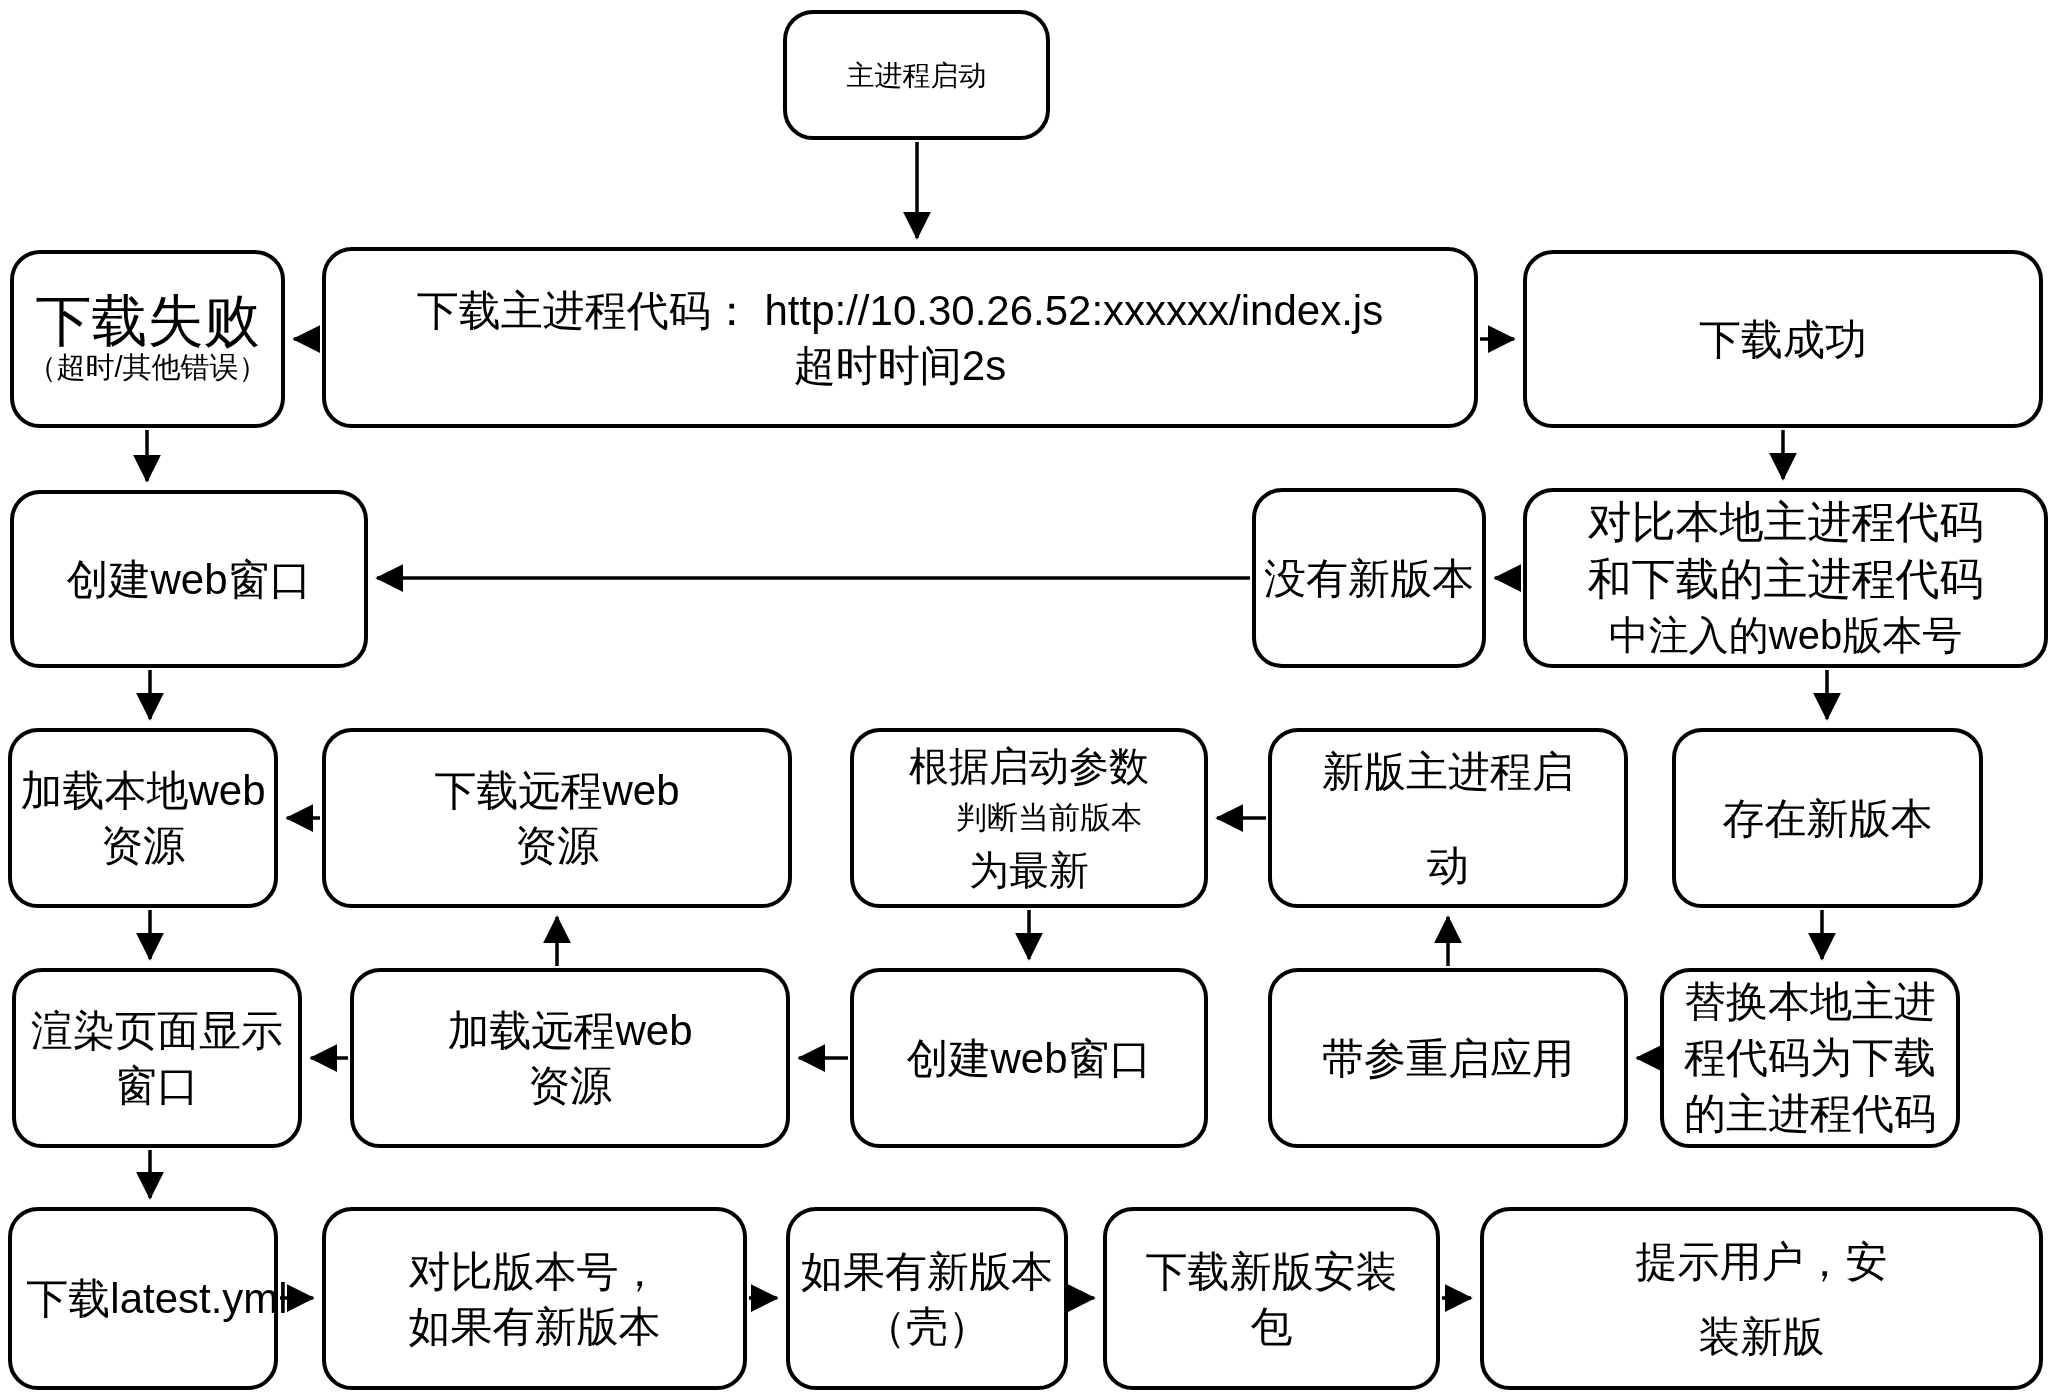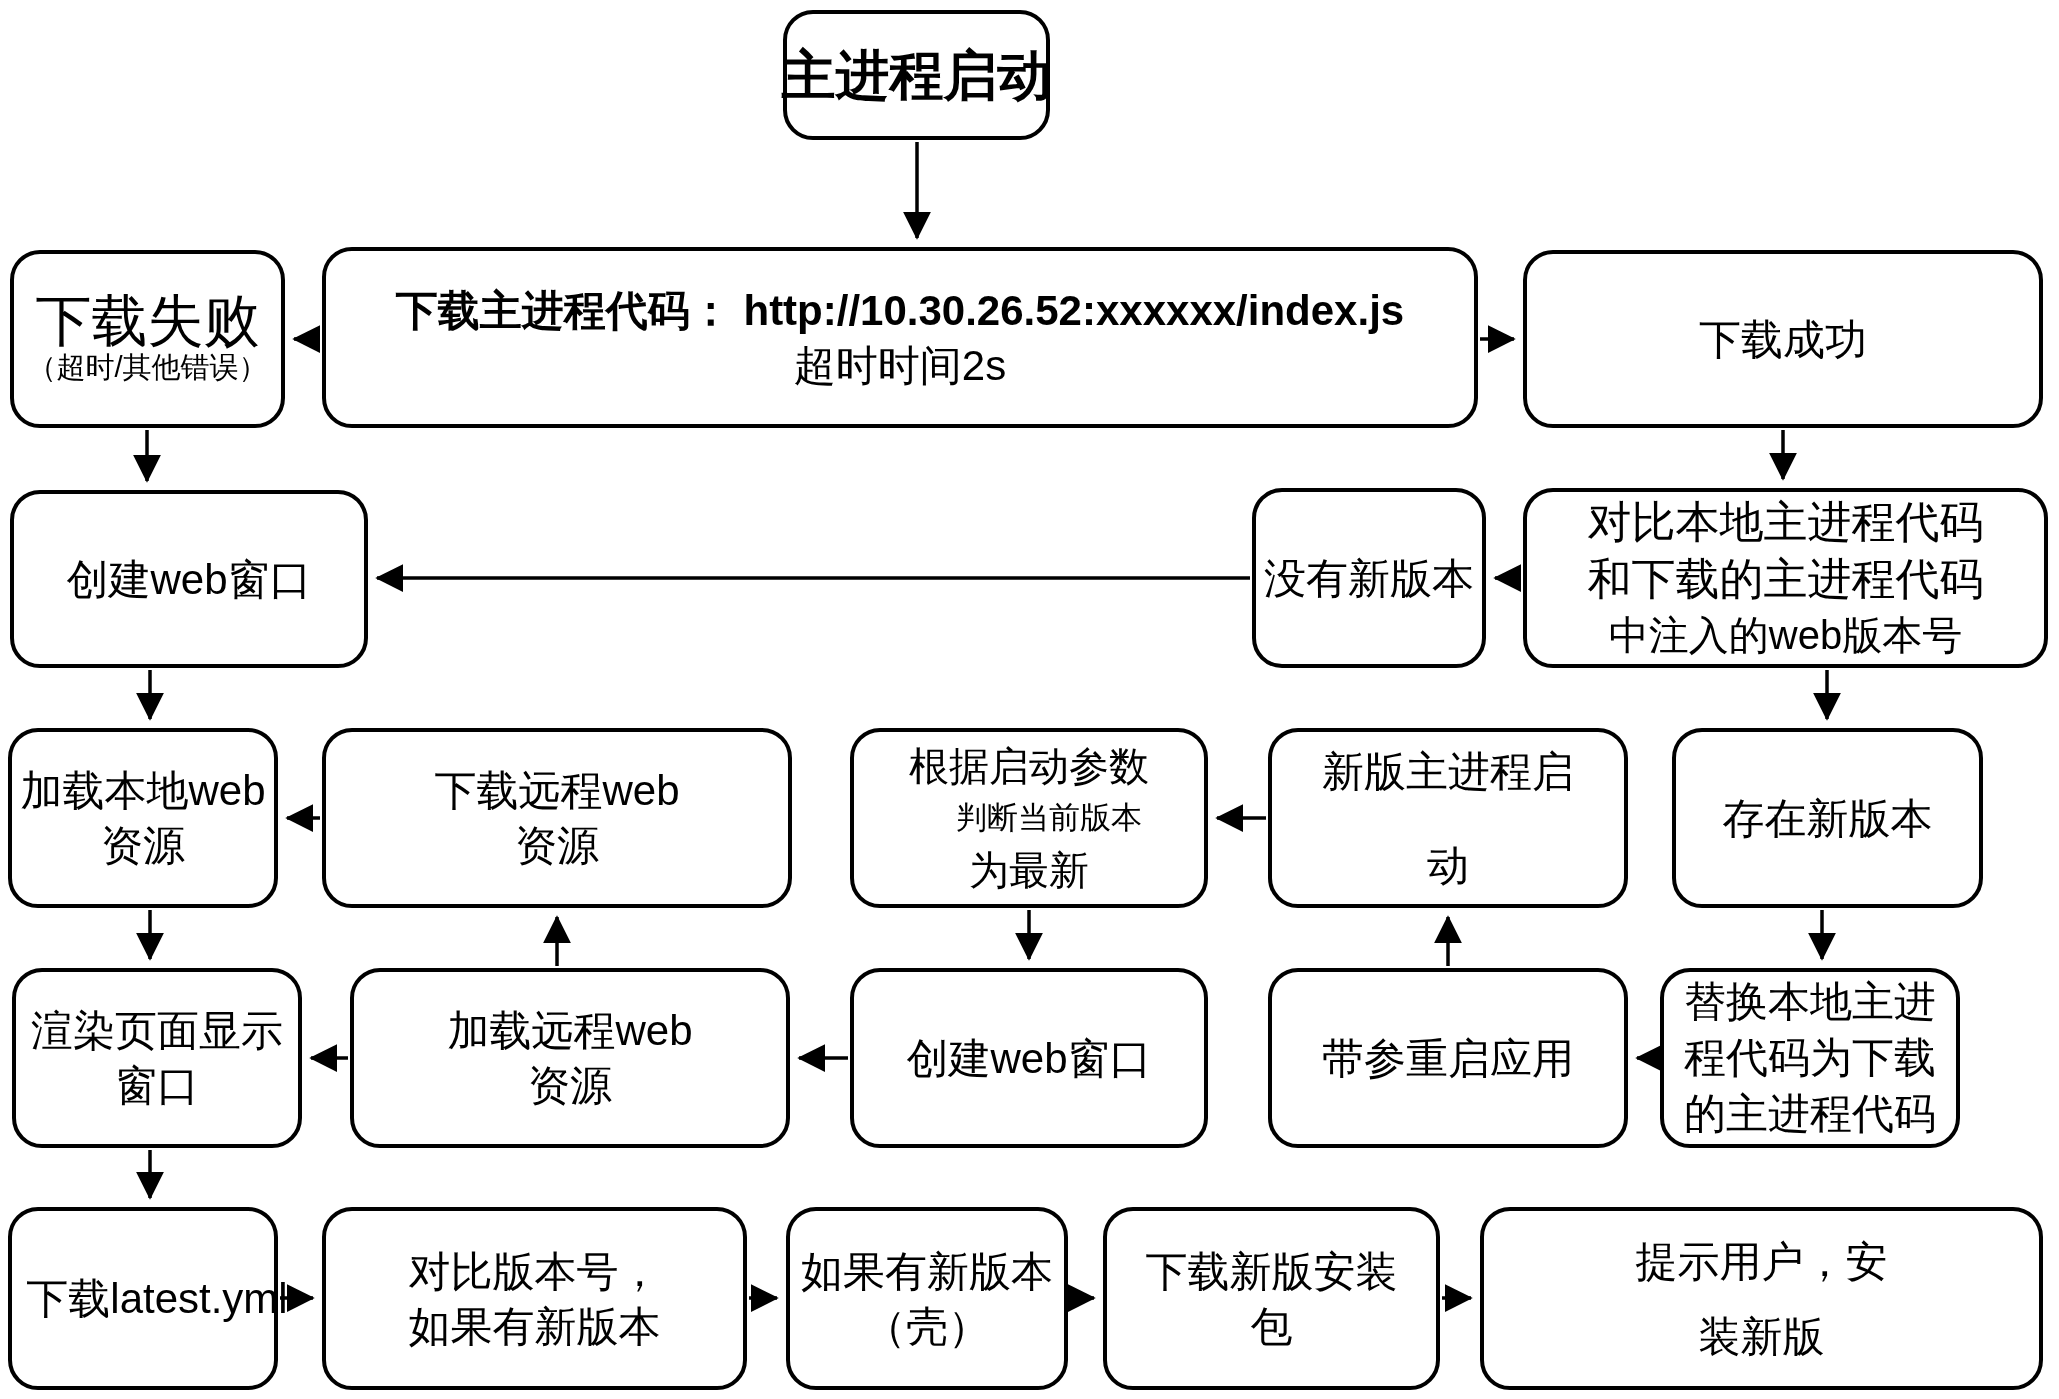--- a/index.html
+++ b/index.html
@@ -69,28 +69,28 @@
       <line x1="848" y1="1058" x2="799" y2="1058" marker-end="url(#ah)"></line>
       <line x1="1658" y1="1058" x2="1637" y2="1058" marker-end="url(#ah)"></line>
       <line x1="150" y1="1150" x2="150" y2="1198" marker-end="url(#ah)"></line>
       <line x1="280" y1="1298" x2="313" y2="1298" marker-end="url(#ah)"></line>
       <line x1="749" y1="1298" x2="777" y2="1298" marker-end="url(#ah)"></line>
       <line x1="1070" y1="1298" x2="1094" y2="1298" marker-end="url(#ah)"></line>
       <line x1="1442" y1="1298" x2="1471" y2="1298" marker-end="url(#ah)"></line>
     </svg>
   <div id="boxes-layer">
       <div class="node" style="left: 783px; top: 10px; width: 267px; height: 130px;">
-        <div class="node-line" style="font-size: 54px; line-height: 55px; font-weight: bold;">主进程启动</div>
+        <div class="node-line" style="font-size: 28px; line-height: 55px;">主进程启动</div>
       </div>
       <div class="node" style="left: 10px; top: 250px; width: 275px; height: 178px;">
         <div class="node-line" style="font-size: 56px; line-height: 55px;">下载失败</div>
         <div class="node-line" style="font-size: 29px; line-height: 38px;">（超时/其他错误）</div>
       </div>
       <div class="node" style="left: 322px; top: 247px; width: 1156px; height: 181px;">
-        <div class="node-line" style="font-size: 42px; line-height: 55px; font-weight: bold;">下载主进程代码： http://10.30.26.52:xxxxxx/index.js</div>
+        <div class="node-line" style="font-size: 42px; line-height: 55px;">下载主进程代码： http://10.30.26.52:xxxxxx/index.js</div>
         <div class="node-line" style="font-size: 42px; line-height: 55px;">超时时间2s</div>
       </div>
       <div class="node" style="left: 1523px; top: 250px; width: 520px; height: 178px;">
         <div class="node-line" style="font-size: 42px; line-height: 55px;">下载成功</div>
       </div>
       <div class="node" style="left: 10px; top: 490px; width: 358px; height: 178px;">
         <div class="node-line" style="font-size: 42px; line-height: 55px;">创建web窗口</div>
       </div>
       <div class="node" style="left: 1252px; top: 488px; width: 234px; height: 180px;">
         <div class="node-line" style="font-size: 42px; line-height: 55px;">没有新版本</div>

